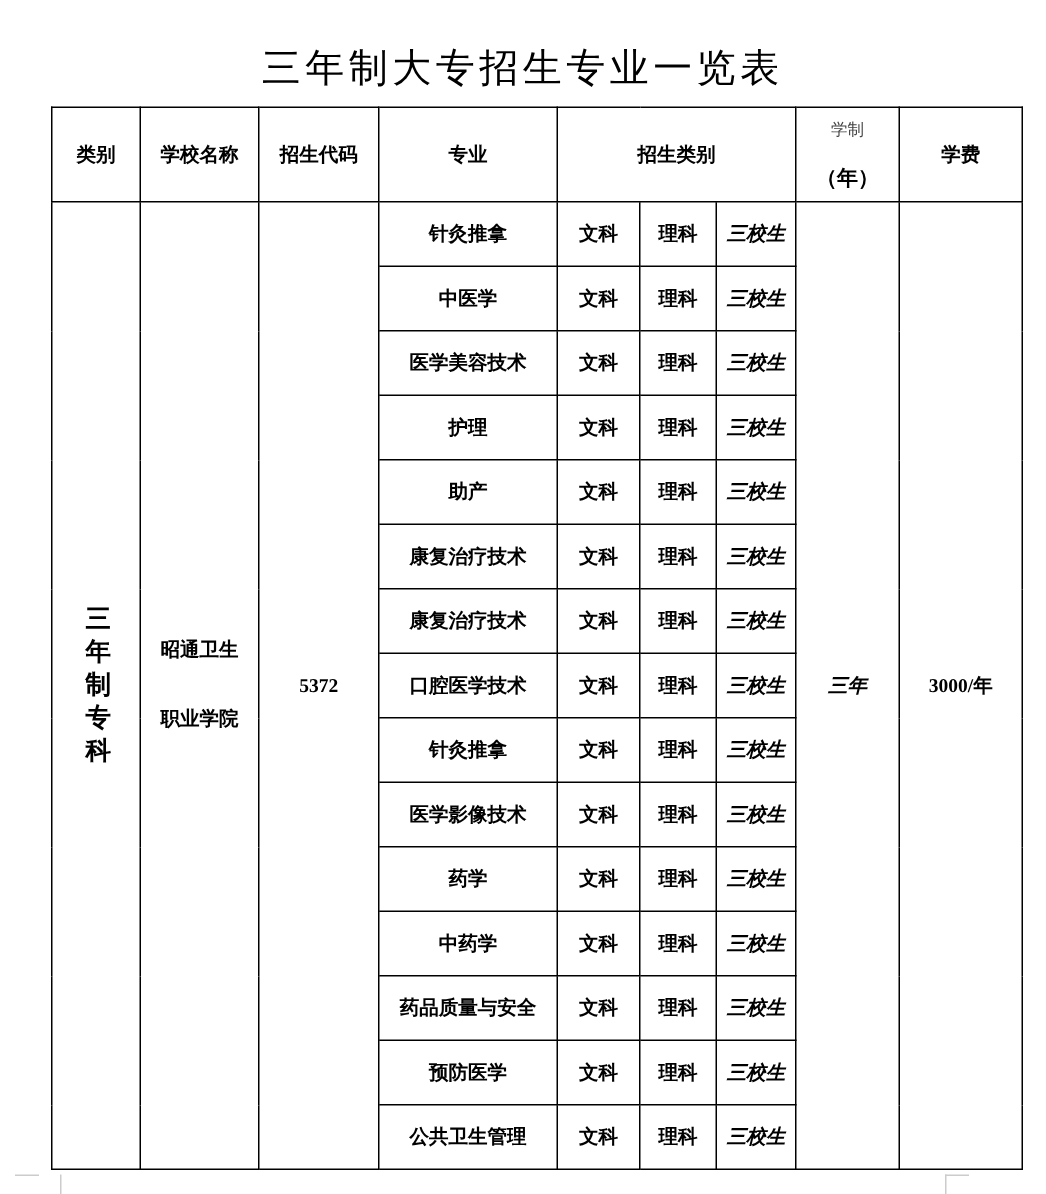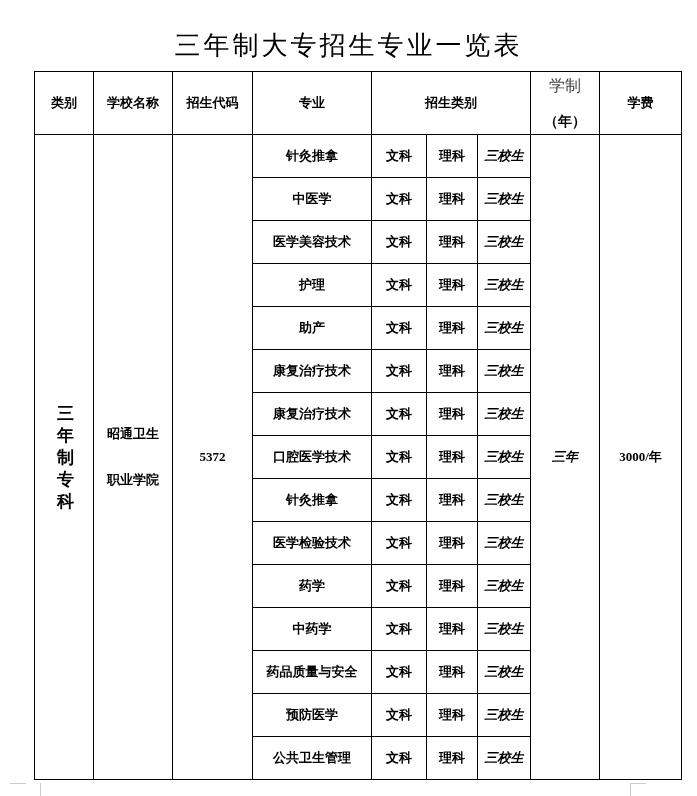--- a/index.html
+++ b/index.html
@@ -7,21 +7,21 @@
          font-family: "DejaVu Serif", "Liberation Serif", serif; color: #000; }
   .title { position: absolute; left: 0; top: 28px; width: 697px; text-align: center;
            font-size: 26px; letter-spacing: 3px; font-weight: normal;
            font-family: Liberation Serif, serif; }
   table.main { position: absolute; left: 34px; top: 71px; border-collapse: collapse;
                table-layout: fixed; width: 647px; }
   table.main td, table.main th { border: 1.5px solid #000; padding: 0; text-align: center;
                vertical-align: middle; font-size: 13px; font-weight: bold; }
   th { height: 62px; }
   td.row { height: 42px; margin-left: 27px; }
-  .hdr-small { font-size: 16px; font-weight: normal; color: #444; display: block; margin-bottom: 16px; }
+  .hdr-small { font-size: 11px; font-weight: normal; color: #444; display: block; margin-bottom: 16px; }
   .hdr-unit { display: block; font-size: 14px; }
   .vert { display: inline-block; width: 14px; line-height: 22px; word-break: break-all; font-size: 17px; }
   .school span { display: block; line-height: 46px; }
   .plain { font-weight: normal; font-size: 14px; font-style: italic; }
   .num { font-family: "Liberation Serif", "DejaVu Serif", serif; font-size: 14px; font-weight: bold; }
   .corner { position: absolute; width: 14px; height: 14px; border-color: #ccc; border-style: solid; }
   .corner.bl { left: 26px; top: 783px; border-width: 0 1px 0 0; }
   .corner.bl2 { left: 10px; top: 783px; width: 16px; height: 0; border-width: 1px 0 0 0; }
   .corner.br { left: 630px; top: 783px; border-width: 0 0 0 1px; }
   .corner.br2 { left: 630px; top: 783px; width: 16px; height: 0; border-width: 1px 0 0 0; }
@@ -114,21 +114,21 @@
         <td class="row">理科</td>
         <td class="row plain">三校生</td>
       </tr>
       <tr>
         <td class="row">针灸推拿</td>
         <td class="row">文科</td>
         <td class="row">理科</td>
         <td class="row plain">三校生</td>
       </tr>
       <tr>
-        <td class="row">医学检验技术</td>
+        <td class="row">医学影像技术</td>
         <td class="row">文科</td>
         <td class="row">理科</td>
         <td class="row plain">三校生</td>
       </tr>
       <tr>
         <td class="row">药学</td>
         <td class="row">文科</td>
         <td class="row">理科</td>
         <td class="row plain">三校生</td>
       </tr>

